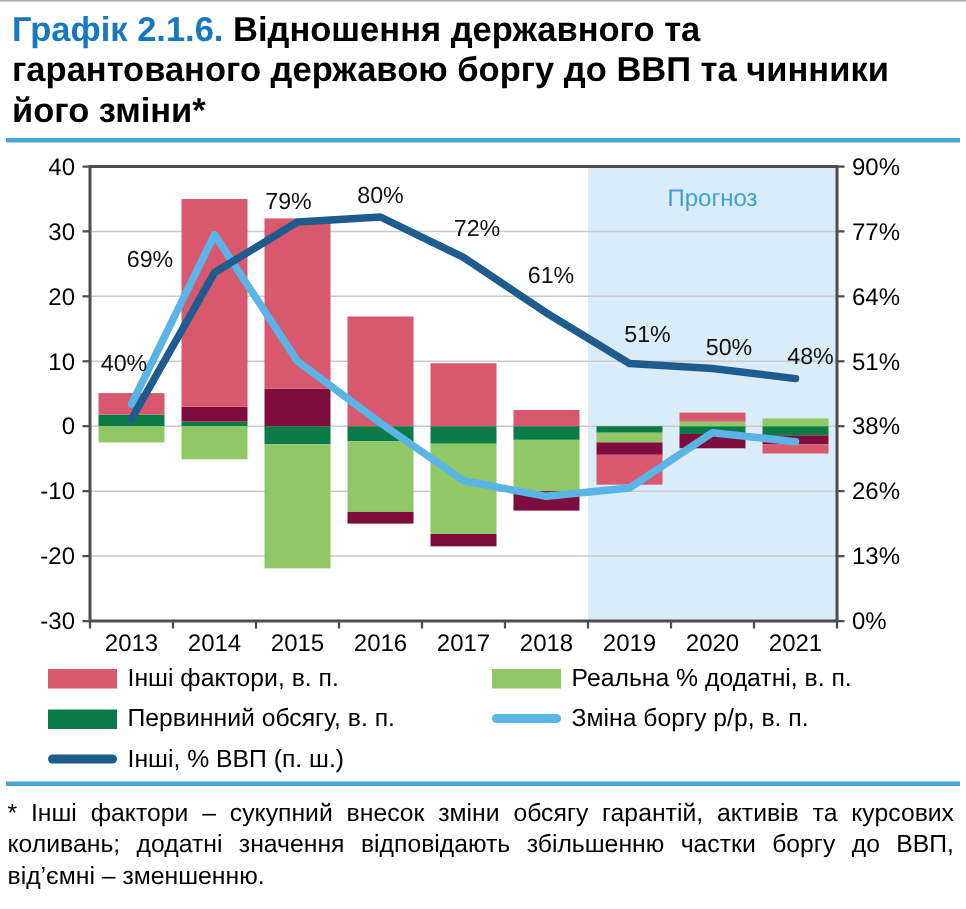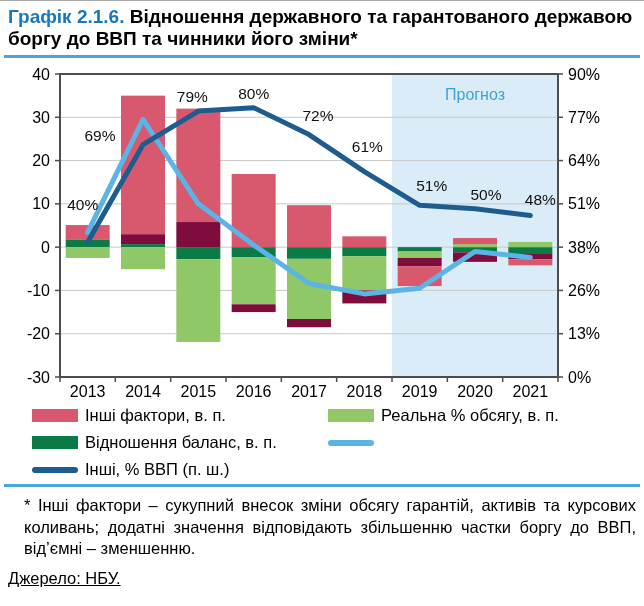--- a/index.html
+++ b/index.html
@@ -1,25 +1,25 @@
 <!DOCTYPE html>
 <html><head>
 <meta charset="utf-8">
 <style>
   html,body{margin:0;padding:0;background:#fff;}
   body{width:644px;height:606px;overflow:hidden;font-family:"Liberation Sans",sans-serif;color:#000;border-top:1px solid #a9a9a9;box-sizing:border-box;}
-  .title{padding:5px 10px 0 8px;font-size:19px;font-weight:bold;line-height:1.17;letter-spacing:0;}
+  .title{padding:5px 10px 0 8px;font-size:23px;font-weight:bold;line-height:1.17;letter-spacing:0;}
   .title .num{color:#1878be;}
   .rule{height:3px;background:#4aa6d8;margin:5px 4px 0 4px;}
   #chart-svg{display:block;}
   .legend{margin:2px 0 0 32px;display:grid;grid-template-columns:292px auto;row-gap:8px;column-gap:4px;font-size:16.5px;}
   .leg-item{display:flex;align-items:center;gap:7px;white-space:nowrap;text-align:center;}
   .sw-bar{width:46px;height:13px;flex:0 0 46px;}
   .sw-line{width:46px;height:6px;border-radius:3px;flex:0 0 46px;}
-  .footnote{margin:8px 8px 0 24px;font-size:16.5px;text-align:justify;line-height:1.28;}
+  .footnote{margin:8px 8px 0 5px;font-size:16.5px;text-align:justify;line-height:1.28;}
   .source{margin:10px 8px 0 8px;font-size:16.5px;text-decoration:underline;}
 </style>
 </head>
 <body>
 
 <div class="title"><span class="num">Графік 2.1.6.</span><span> Відношення державного та гарантованого державою боргу до ВВП та чинники його зміни*</span></div>
 
 <div class="rule"></div>
 
 <svg id="chart-svg" width="644" height="346">
@@ -163,28 +163,29 @@
     </g>
   </svg>
 
 <div class="legend">
   <div class="leg-item">
       <span class="sw-bar" style="background: rgb(216, 88, 110);"></span>
       <span>Інші фактори, в. п.</span>
     </div>
   <div class="leg-item">
       <span class="sw-bar" style="background: rgb(144, 200, 103);"></span>
-      <span>Реальна % обсягу, в. п.</span>
+      <span>Реальна % додатні, в. п.</span>
     </div>
   <div class="leg-item">
       <span class="sw-bar" style="background: rgb(10, 123, 70);"></span>
-      <span>Відношення баланс, в. п.</span>
+      <span>Первинний обсягу, в. п.</span>
     </div>
   <div class="leg-item">
       <span class="sw-line" style="background: rgb(90, 180, 229);"></span>
+      <span>Зміна боргу р/р, в. п.</span>
     </div>
   <div class="leg-item">
       <span class="sw-line" style="background: rgb(30, 92, 144);"></span>
       <span>Інші, % ВВП (п. ш.)</span>
     </div>
 </div>
 
 <div class="rule"></div>
 
 <div class="footnote">* Інші фактори – сукупний внесок зміни обсягу гарантій, активів та курсових коливань; додатні значення відповідають збільшенню частки боргу до ВВП, від’ємні – зменшенню.</div>

